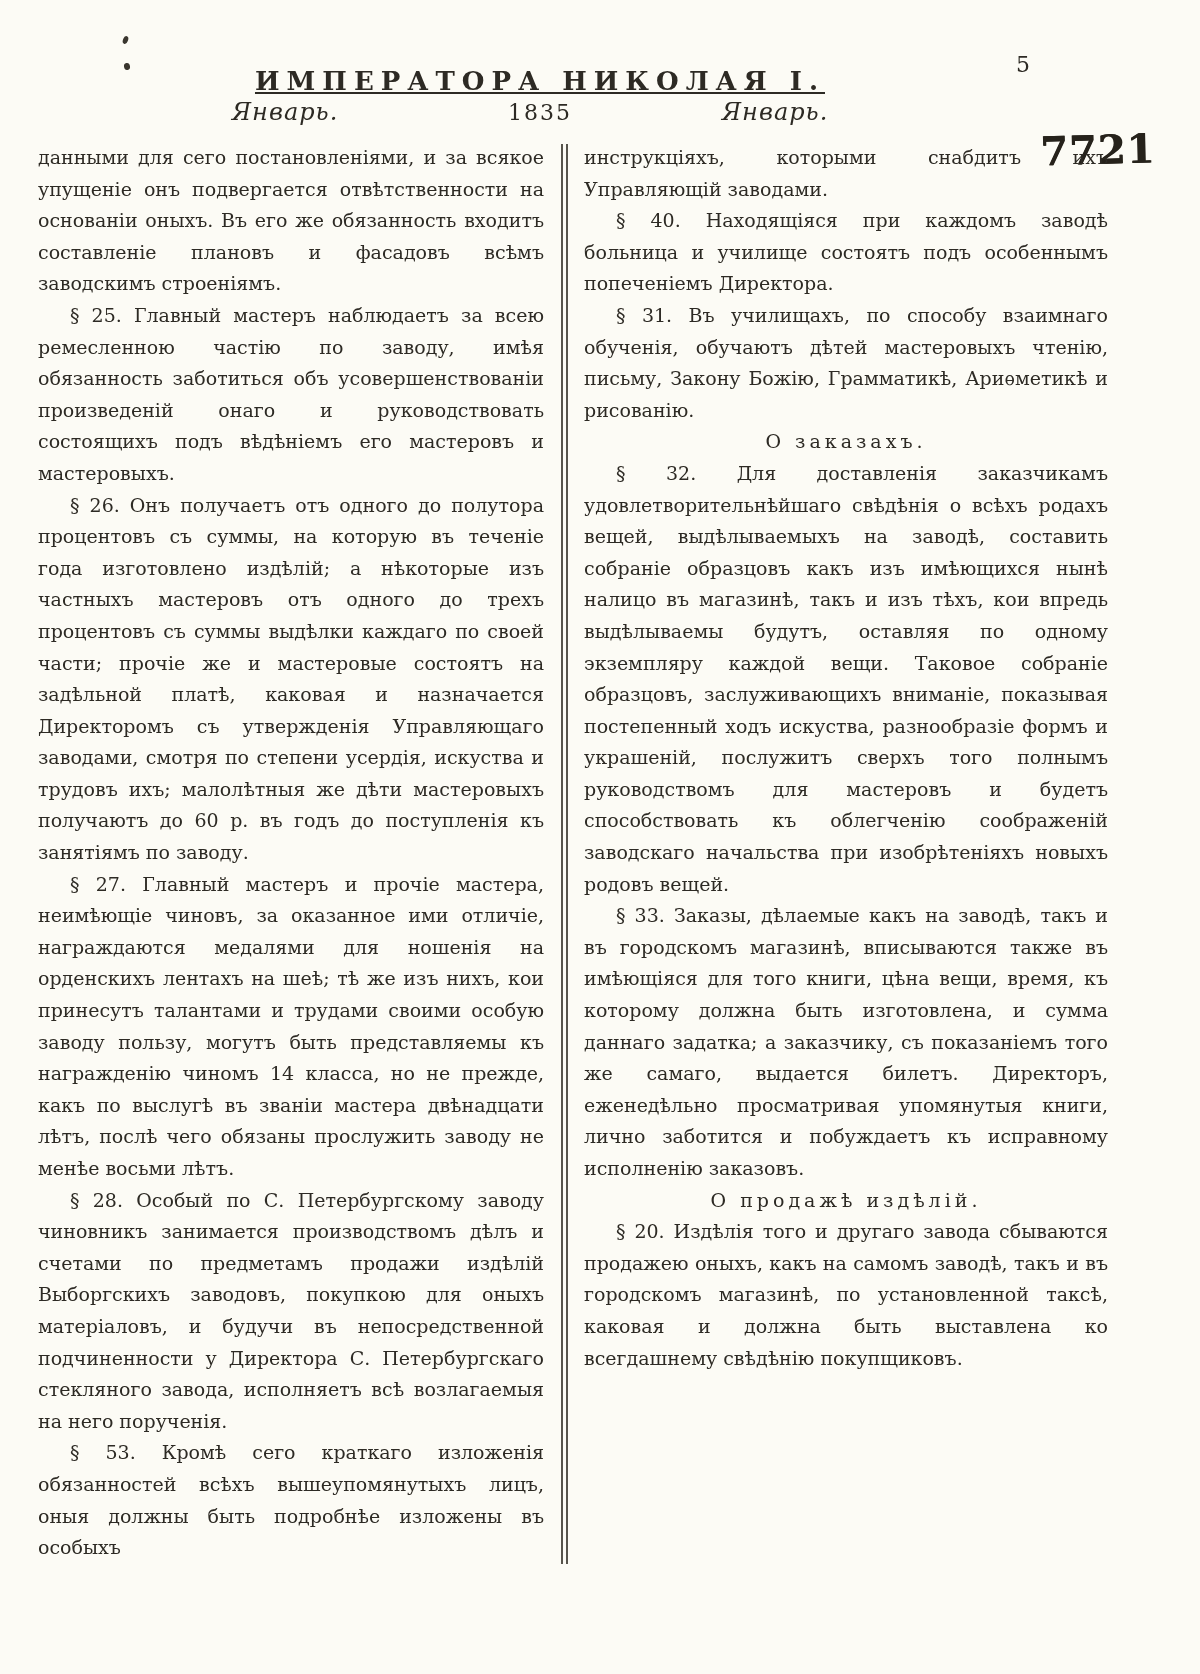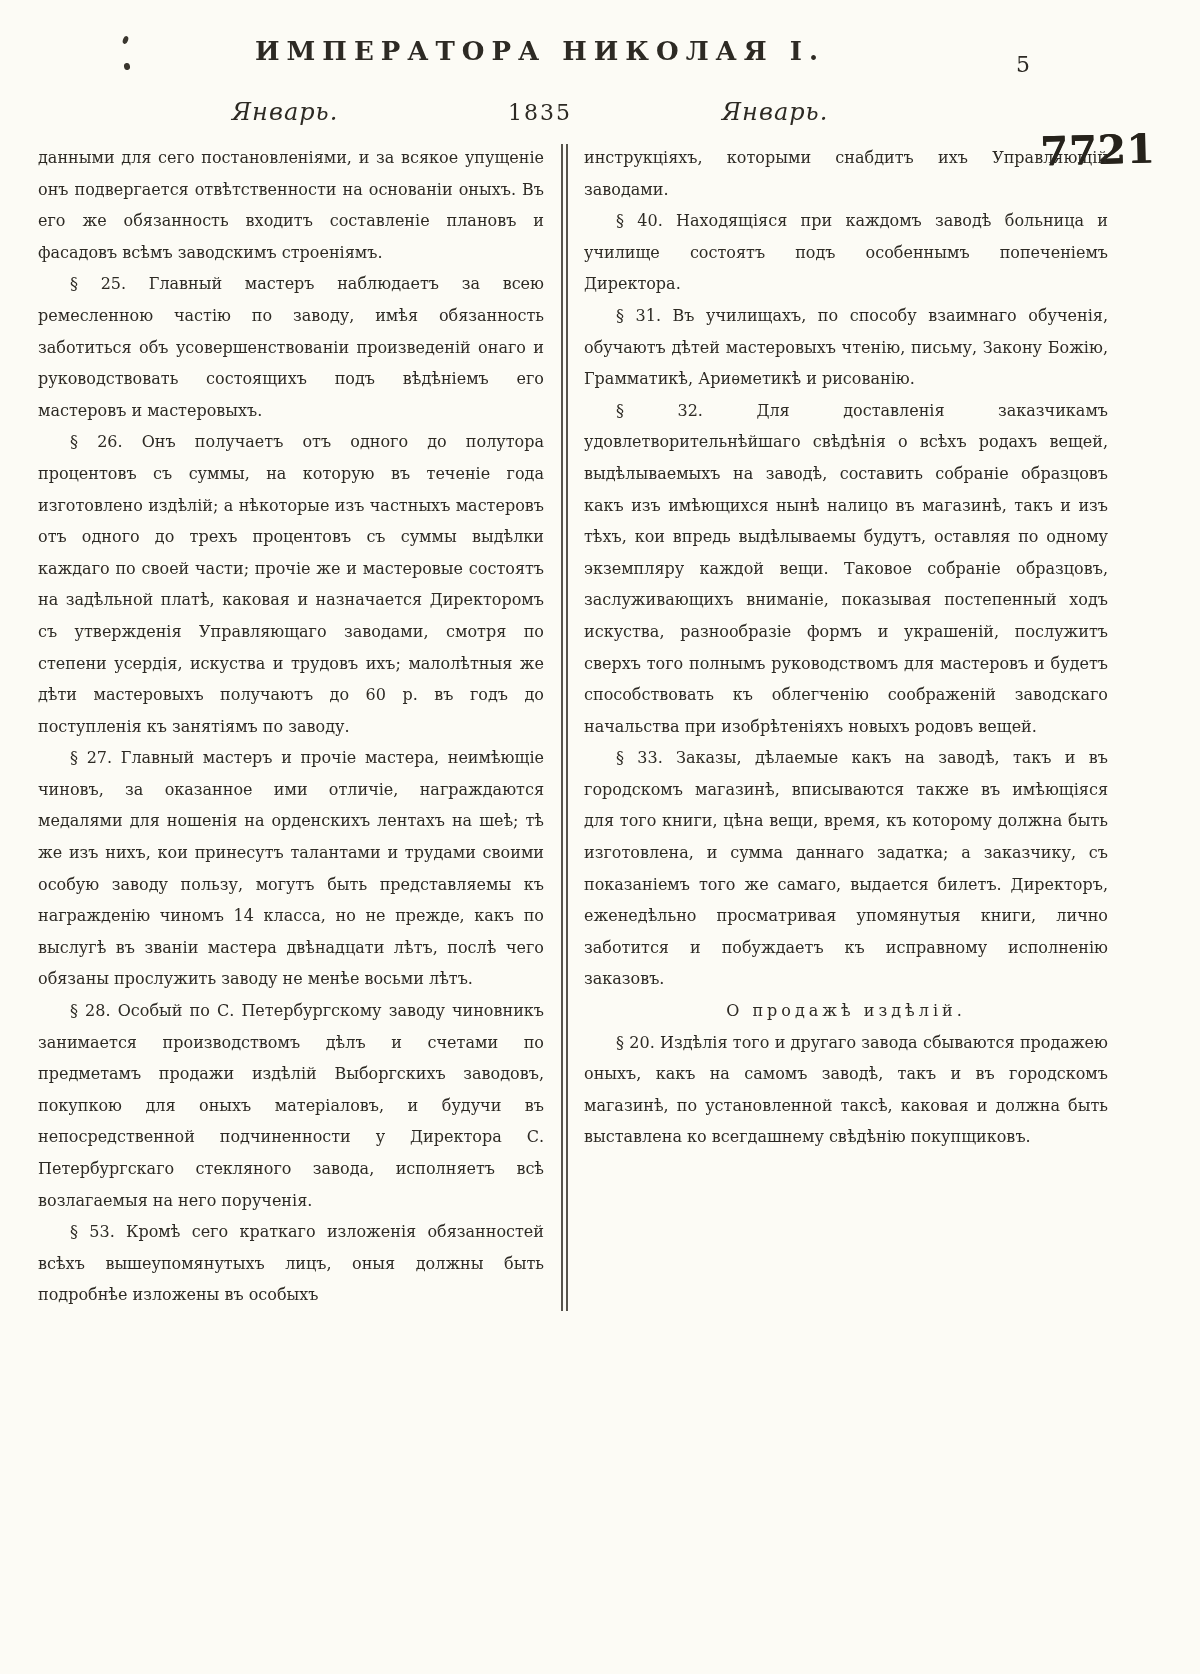--- a/index.html
+++ b/index.html
@@ -10,24 +10,25 @@
   }
   .page {
     position:relative;
     width:1200px;
     height:1674px;
     background:#fcfbf5;
     color:#2d2a24;
     overflow:hidden;
   }
   .header-title {
-    position:absolute; top:36px; left:0; width:1080px;
+    position:absolute; top:66px; left:0; width:1080px;
     text-align:center;
     font-size:26px; font-weight:bold; letter-spacing:7px;
     white-space:nowrap;
+    text-decoration:underline;
   }
   .page-number {
     position:absolute; top:52px; left:1016px;
     font-size:22px;
   }
   .month-left {
     position:absolute; top:98px; left:190px; width:190px;
     text-align:center; font-style:italic; font-size:24px; letter-spacing:1px;
   }
   .year {
@@ -51,21 +52,21 @@
   }
   .col-left { width:506px; }
   .col-right { flex:1; }
   .col-divider {
     width:7px;
     margin:2px 16px 0 17px;
     border-left:2px solid #57544c;
     border-right:2px solid #57544c;
   }
   .col-left p, .col-right p {
-    font-size:16px;
+    font-size:19px;
     line-height:31.6px;
     text-align:justify;
     color:#2d2a24;
   }
   p.paragraph { text-indent:32px; }
   p.continuation { text-indent:0; }
   p.heading {
     text-align:center;
     text-indent:0;
     letter-spacing:4px;
@@ -107,20 +108,21 @@
         <p class="paragraph">§ 28. Особый по С. Петербургскому заводу чиновникъ занимается производствомъ дѣлъ и счетами по предметамъ продажи издѣлій Выборгскихъ заводовъ, покупкою для оныхъ матеріаловъ, и будучи въ непосредственной подчиненности у Директора С. Петербургскаго стекляного завода, исполняетъ всѣ возлагаемыя на него порученія.</p>
         <p class="paragraph">§ 53. Кромѣ сего краткаго изложенія обязанностей всѣхъ вышеупомянутыхъ лицъ, оныя должны быть подробнѣе изложены въ особыхъ</p>
       </div>
 
     <div class="col-divider"></div>
 
     <div class="col-right">
         <p class="continuation">инструкціяхъ, которыми снабдитъ ихъ Управляющій заводами.</p>
         <p class="paragraph">§ 40. Находящіяся при каждомъ заводѣ больница и училище состоятъ подъ особеннымъ попеченіемъ Директора.</p>
         <p class="paragraph">§ 31. Въ училищахъ, по способу взаимнаго обученія, обучаютъ дѣтей мастеровыхъ чтенію, письму, Закону Божію, Грамматикѣ, Ариѳметикѣ и рисованію.</p>
+        <p class="heading">О заказахъ.</p>
         <p class="paragraph">§ 32. Для доставленія заказчикамъ удовлетворительнѣйшаго свѣдѣнія о всѣхъ родахъ вещей, выдѣлываемыхъ на заводѣ, составить собраніе образцовъ какъ изъ имѣющихся нынѣ налицо въ магазинѣ, такъ и изъ тѣхъ, кои впредь выдѣлываемы будутъ, оставляя по одному экземпляру каждой вещи. Таковое собраніе образцовъ, заслуживающихъ вниманіе, показывая постепенный ходъ искуства, разнообразіе формъ и украшеній, послужитъ сверхъ того полнымъ руководствомъ для мастеровъ и будетъ способствовать къ облегченію соображеній заводскаго начальства при изобрѣтеніяхъ новыхъ родовъ вещей.</p>
         <p class="paragraph">§ 33. Заказы, дѣлаемые какъ на заводѣ, такъ и въ городскомъ магазинѣ, вписываются также въ имѣющіяся для того книги, цѣна вещи, время, къ которому должна быть изготовлена, и сумма даннаго задатка; а заказчику, съ показаніемъ того же самаго, выдается билетъ. Директоръ, еженедѣльно просматривая упомянутыя книги, лично заботится и побуждаетъ къ исправному исполненію заказовъ.</p>
         <p class="heading">О продажѣ издѣлій.</p>
         <p class="paragraph">§ 20. Издѣлія того и другаго завода сбываются продажею оныхъ, какъ на самомъ заводѣ, такъ и въ городскомъ магазинѣ, по установленной таксѣ, каковая и должна быть выставлена ко всегдашнему свѣдѣнію покупщиковъ.</p>
       </div>
   </div>
 
 </div>
 
 </body></html>

